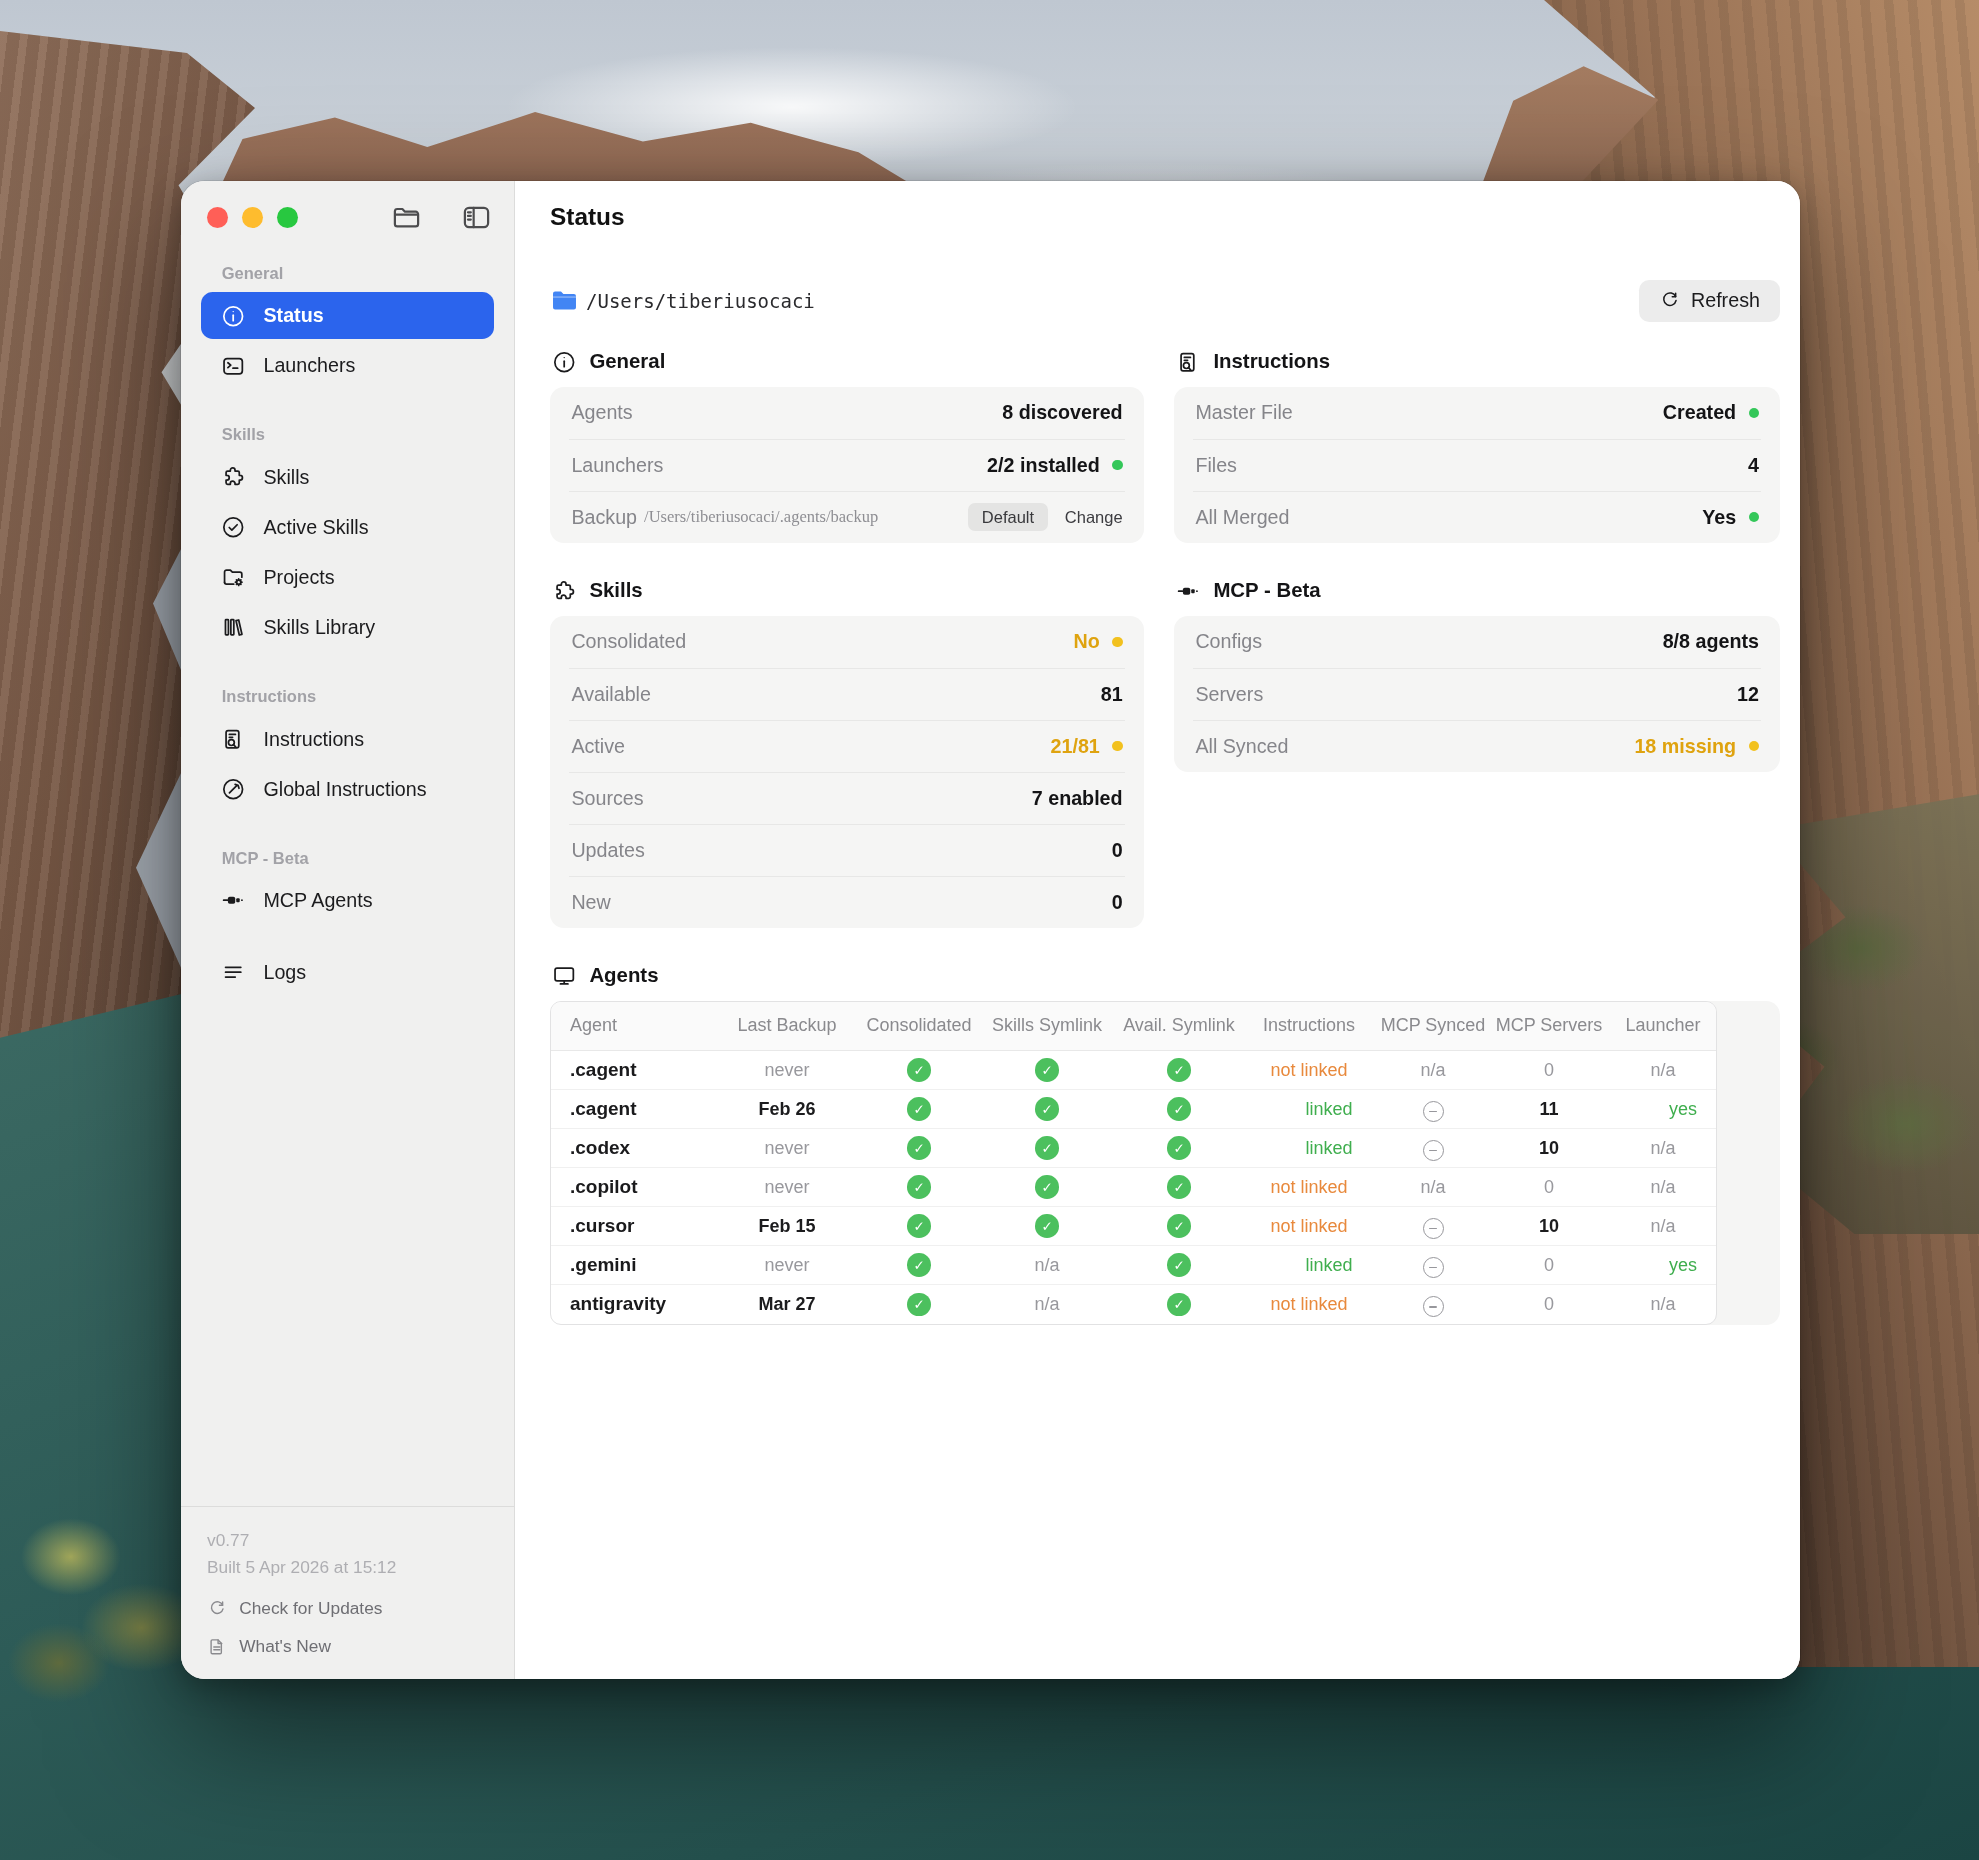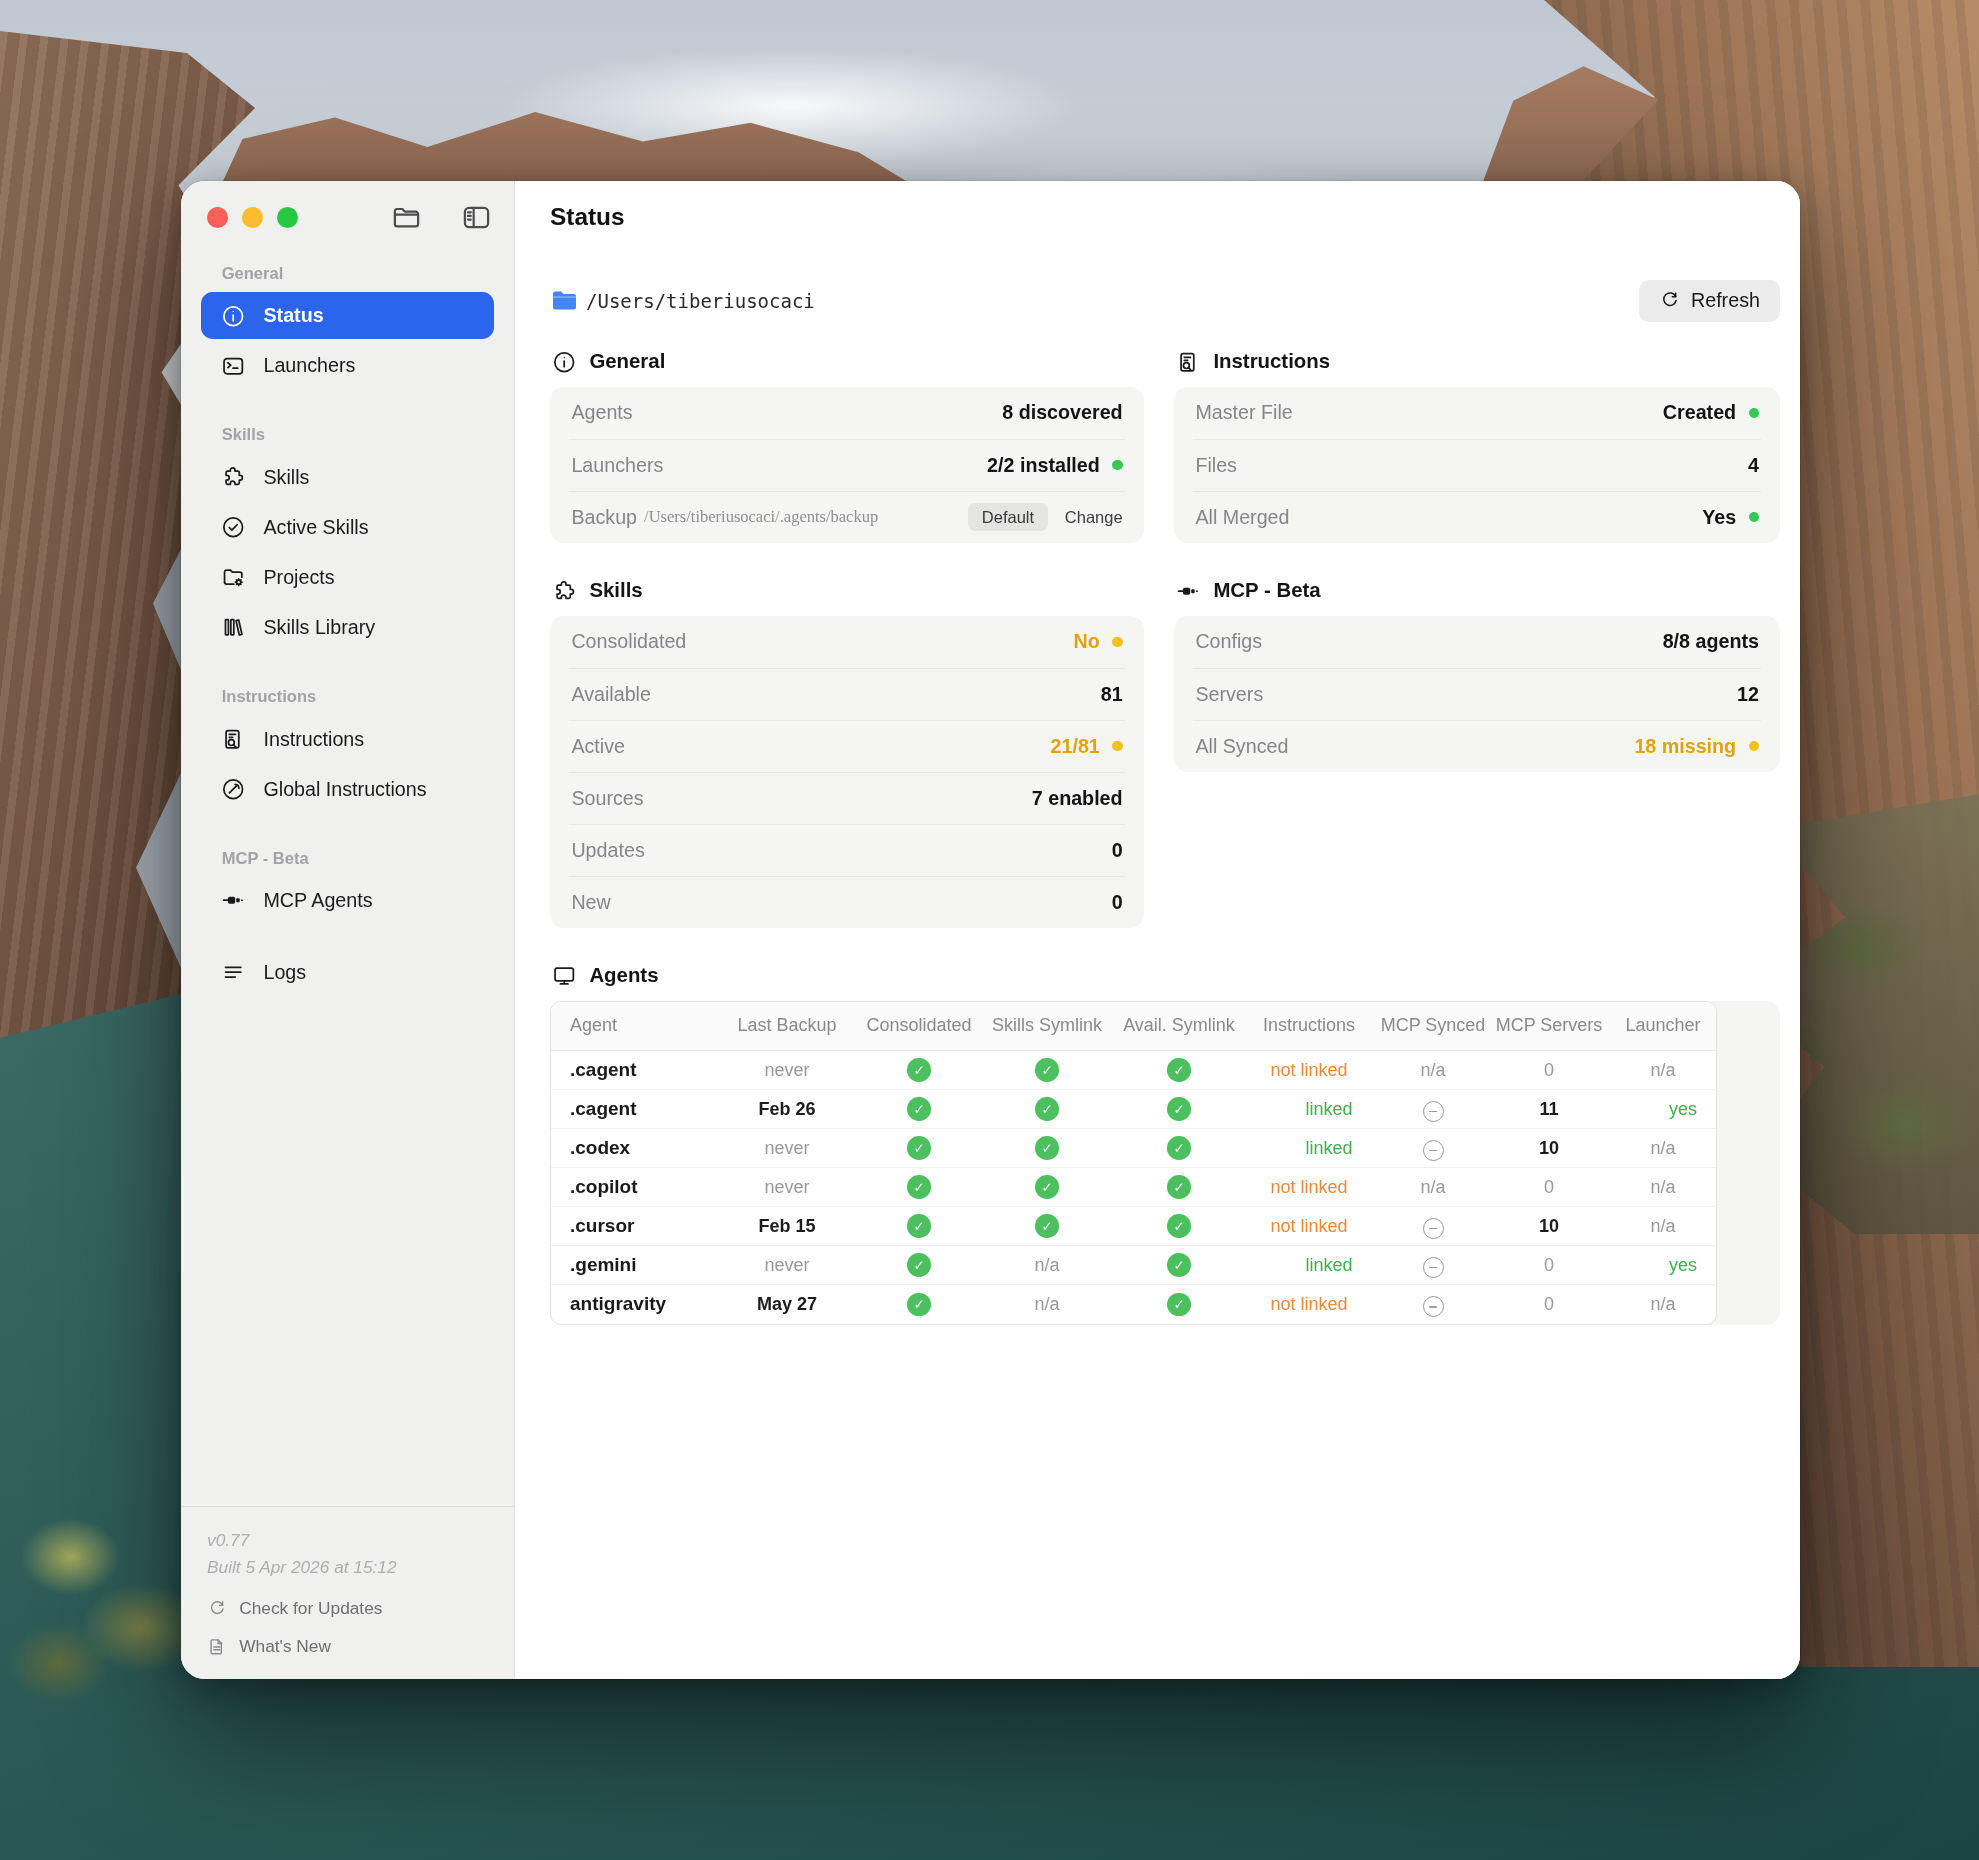--- a/index.html
+++ b/index.html
@@ -75,21 +75,21 @@
   .nav-section.first { margin-top:11px; }
   .nav-section.no-label { margin-top:25px; }
   .nav-label { font-size:16.5px; font-weight:700; color:#a2a2a7; margin:0 20.4px 9.4px; }
   .nav-item { height:47px; border-radius:11.8px; display:flex; align-items:center; gap:18px;
     padding:0 19.7px; font-size:19.7px; font-weight:500; color:#1b1b1d; margin-bottom:3.1px; cursor:default; }
   .nav-item.selected { background:#2b64ed; color:#fff; font-weight:600; }
   .nav-icon { width:24.4px; height:24.4px; display:inline-flex; flex:0 0 24.4px; }
   .nav-icon svg { width:100%; height:100%; }
 
   .side-footer { border-top:0.8px solid #dcdcdb; padding:20.4px 15.7px 22px 26px; }
-  .ver { font-size:17.3px; color:#aeaeb2; line-height:1.55;font-style:italic; }
+  .ver { font-size:17.3px; color:#aeaeb2; line-height:1.55; }
   .foot-action { display:flex; align-items:center; gap:12.6px; font-size:17.3px; font-weight:500;
     color:#6e6e73; margin-top:17px; cursor:default; }
   .foot-icon { width:19.7px; height:19.7px; display:inline-flex; color:#8a8a8e; }
   .foot-icon svg { width:100%; height:100%; }
 
   
   .main { flex:1 1 auto; padding:0 19.7px 0 35px; background:#fff; overflow:hidden; }
   .page-title { margin-top:22px; font-size:24.4px; font-weight:700; color:#111; }
   .path-row { margin-top:49px; display:flex; align-items:center; }
   .path-left { display:flex; align-items:center; gap:7px; }
@@ -581,21 +581,21 @@
                     <td><span class="check-badge">✓</span></td>
                     <td><span class="c-green">linked</span></td>
                     <td><span class="dash-circle">
                         <i></i>
                       </span></td>
                     <td><span class="c-muted">0</span></td>
                     <td><span class="c-green">yes</span></td>
                   </tr>
                   <tr>
                     <td class="agent">antigravity</td>
-                    <td><span class="c-dark">May 27</span></td>
+                    <td><span class="c-dark">Mar 27</span></td>
                     <td><span class="check-badge">✓</span></td>
                     <td><span class="c-muted">n/a</span></td>
                     <td><span class="check-badge">✓</span></td>
                     <td><span class="c-orange">not linked</span></td>
                     <td><span class="dash-circle">
                         <i></i>
                       </span></td>
                     <td><span class="c-muted">0</span></td>
                     <td><span class="c-muted">n/a</span></td>
                   </tr>

